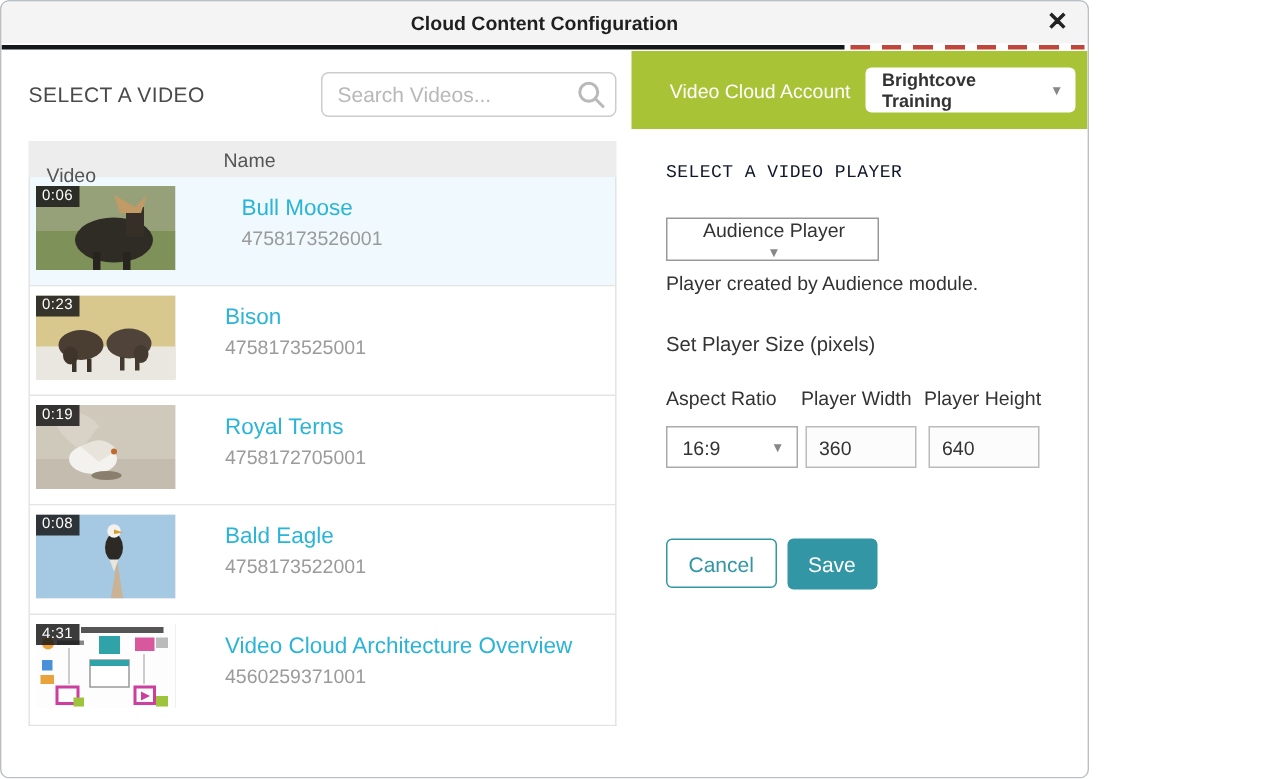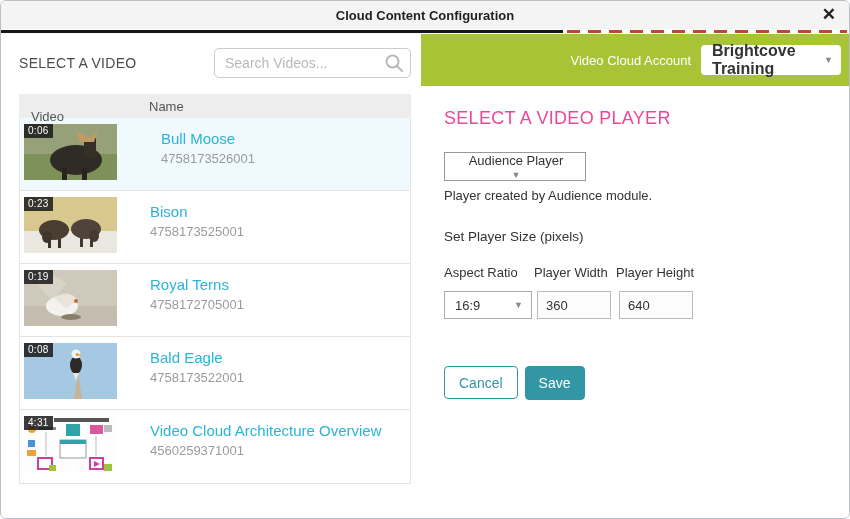--- a/index.html
+++ b/index.html
@@ -1,18 +1,18 @@
 <!DOCTYPE html>
 <html><head>
 <meta charset="utf-8">
 <style>
   * { margin:0; padding:0; box-sizing:border-box; }
   html,body { width:850px; height:519px; font-family:"Liberation Sans", sans-serif; background:#fff; }
   .window {
-    width:850px; height:519px; background:#fff;
+    width:726px; height:519px; background:#fff;
     border:1px solid #b9bfc4; border-radius:6px; overflow:hidden;
     display:flex; flex-direction:column;
   }
   
   .titlebar {
     height:28px; flex:0 0 28px; background:#f4f4f4;
     display:flex; align-items:center; justify-content:center; position:relative;
   }
   .titlebar-title { font-size:13px; font-weight:bold; color:#1f1f1f; }
   .close-btn {
@@ -73,25 +73,25 @@
   
   .account-bar {
     height:52px; flex:0 0 52px; background:#a9c337;
     display:flex; align-items:center; justify-content:flex-end; padding-right:8px;
   }
   .account-label { color:#fff; font-size:13px; margin-right:10px; }
   .account-select {
     background:#fff; border-radius:4px; width:140px; height:30px;
     display:flex; align-items:center; padding:0 8px 0 11px; cursor:pointer;
   }
-  .account-select .sel-text { flex:1; font-size:16px; font-weight:bold; color:#333; }
+  .account-select .sel-text { flex:1; font-size:12px; font-weight:bold; color:#333; }
   .caret { font-size:9px; color:#888; }
 
   .player-panel { padding:22px 20px 0 23px; }
-  .panel-heading { font-size:18px; color:#ec4899; letter-spacing:.3px; }
+  .panel-heading { font-size:12px; color:#0f172a; letter-spacing:.3px;font-family:Liberation Mono, monospace; }
   .player-select {
     margin-top:23px; width:142px; height:29px; border:1px solid #999;
     display:flex; align-items:center; padding:0 8px 0 10px; background:#fff; cursor:pointer;flex-direction:column;
   }
   .player-select .sel-text { flex:1; font-size:13px; color:#333; }
   .player-help { margin-top:7px; font-size:13px; color:#333; }
   .size-heading { margin-top:26px; font-size:13.5px; color:#333; }
   .size-labels { margin-top:21px; display:flex; font-size:13px; color:#333; }
   .lbl-ar { width:90px; }
   .lbl-w { width:82px; }

